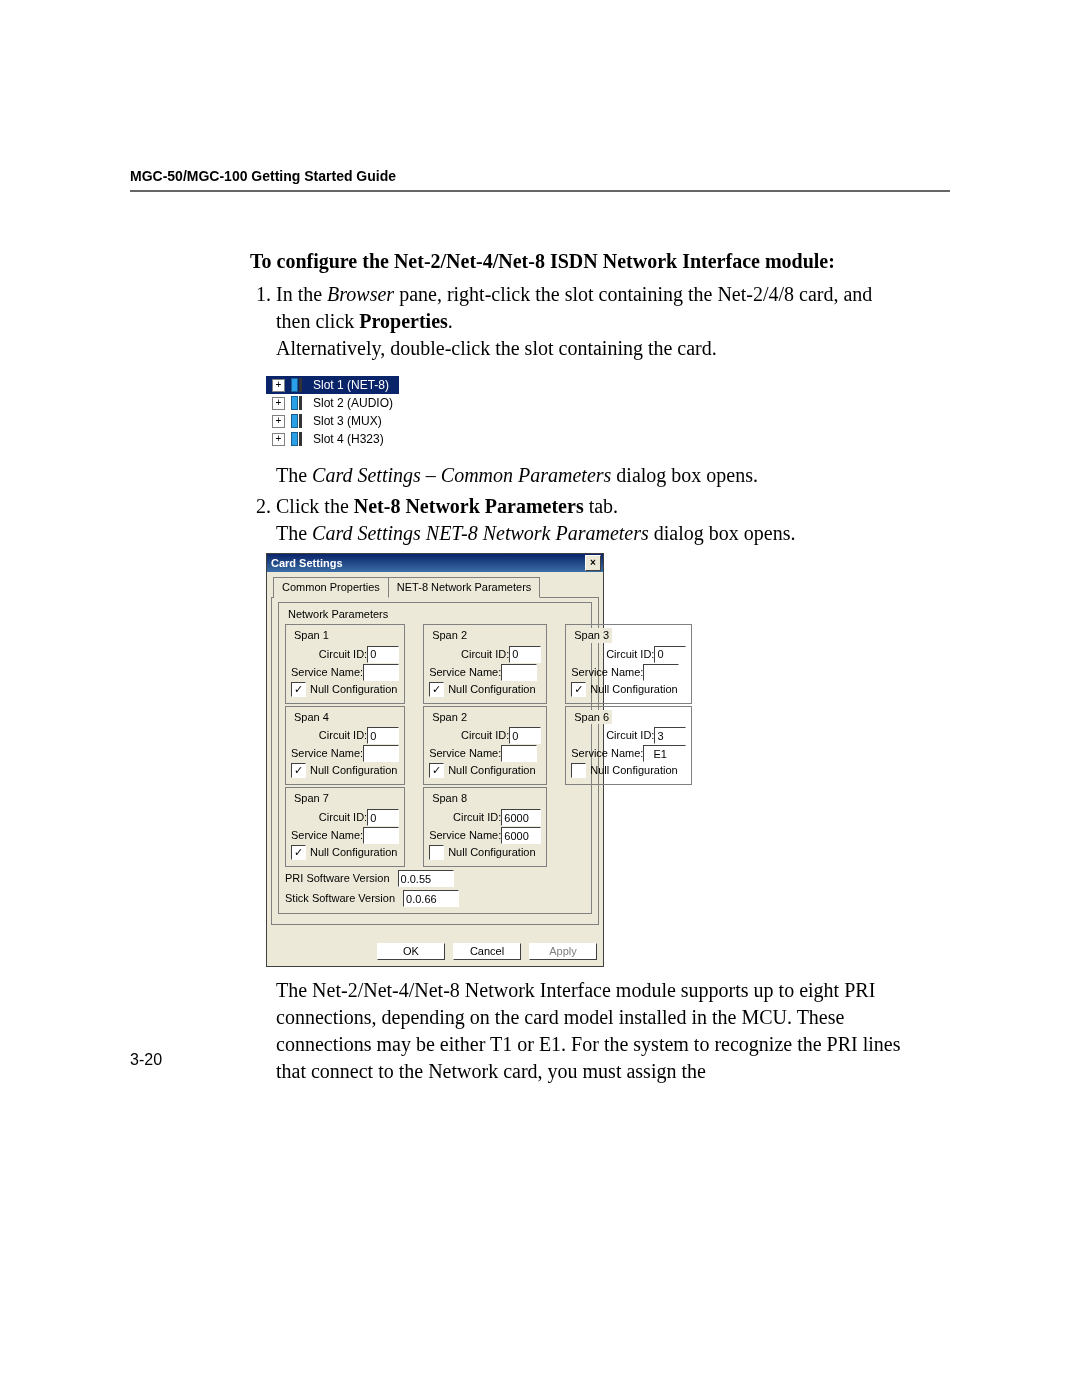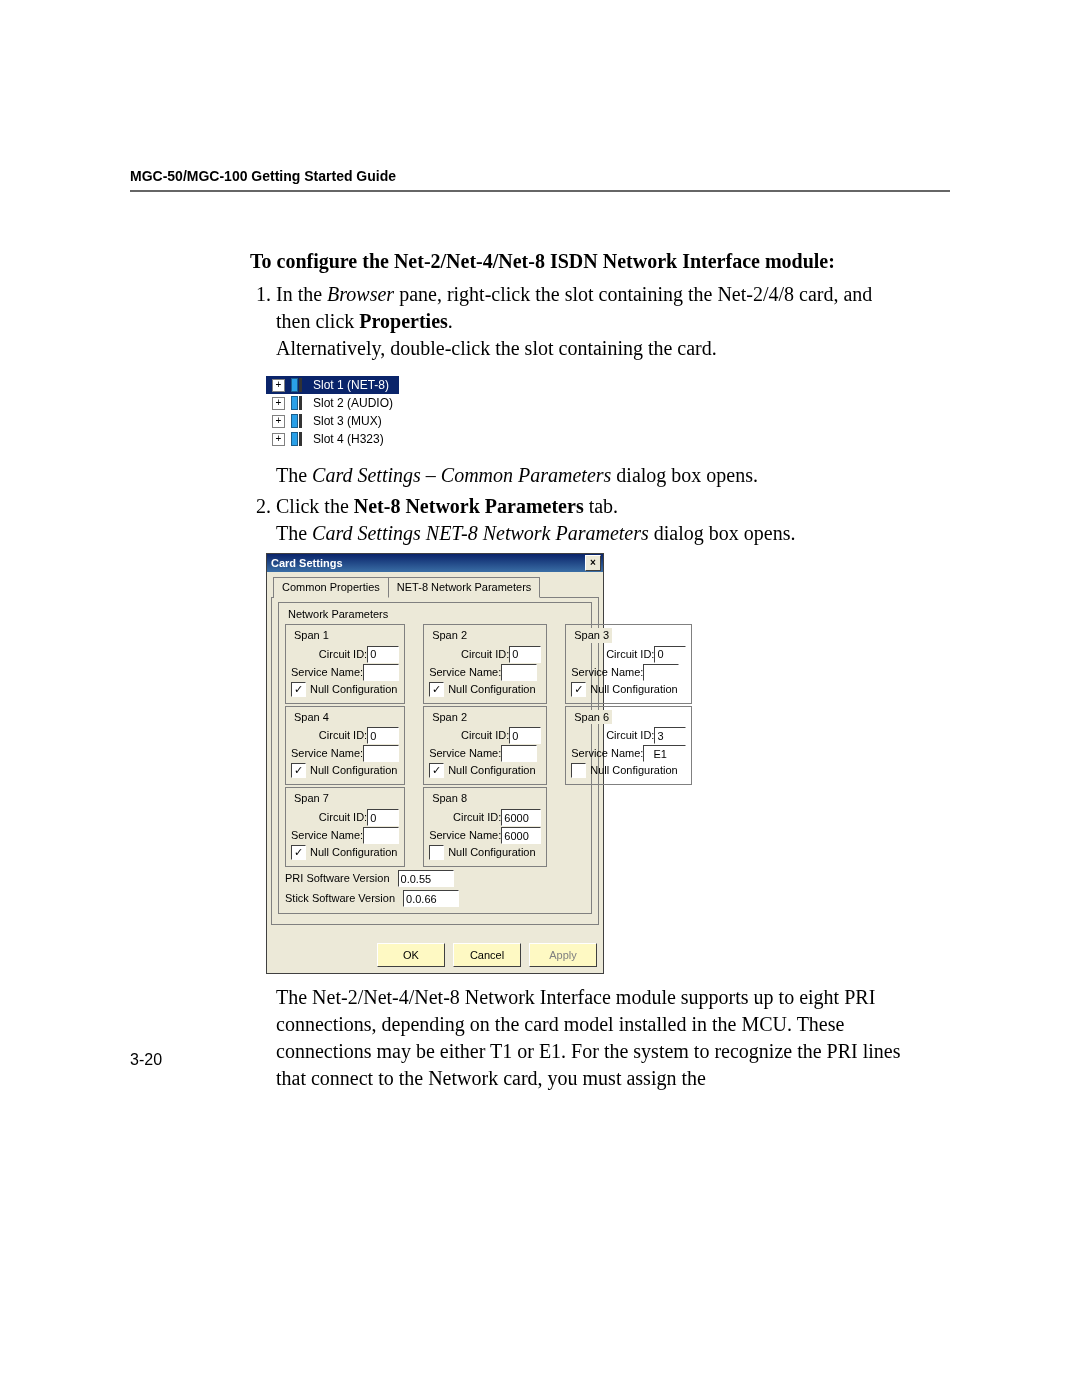--- a/index.html
+++ b/index.html
@@ -137,21 +137,21 @@
   input.win.wide  { width: 34px; }
   .chk { display:inline-flex; align-items:center; gap:4px; }
   .chk .box {
     width:13px; height:13px; border-top:1px solid #404040; border-left:1px solid #404040;
     border-right:1px solid #fff; border-bottom:1px solid #fff; background:#fff;
     display:inline-flex; align-items:center; justify-content:center; font-size:11px; line-height:1;
   }
   .ver-row { display:flex; align-items:center; gap: 8px; margin: 3px 0 0 0; }
   .dlg-buttons { display:flex; gap: 8px; justify-content:flex-end; padding: 6px 6px 6px 6px; }
   .btn {
-    min-width: 68px; height:24px; border:1px solid #404040; background:#fef9c3;
+    min-width: 68px; height:17px; border:1px solid #404040; background:#ffffff;
     border-top-color:#fff; border-left-color:#fff; display:inline-flex; align-items:center; justify-content:center;
     font: inherit;
   }
   .btn.disabled { color:#808080; }
 </style>
 </head>
 <body>
 
 <div class="page">
   <div class="doc-header">MGC-50/MGC-100 Getting Started Guide</div>

